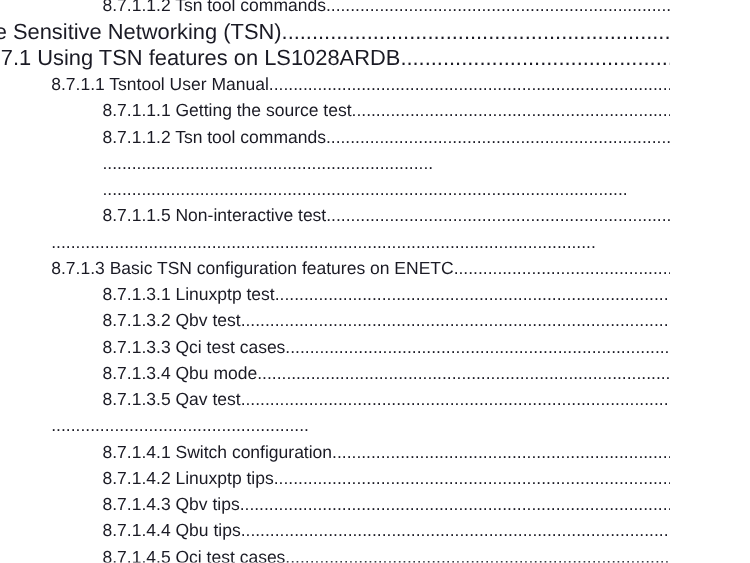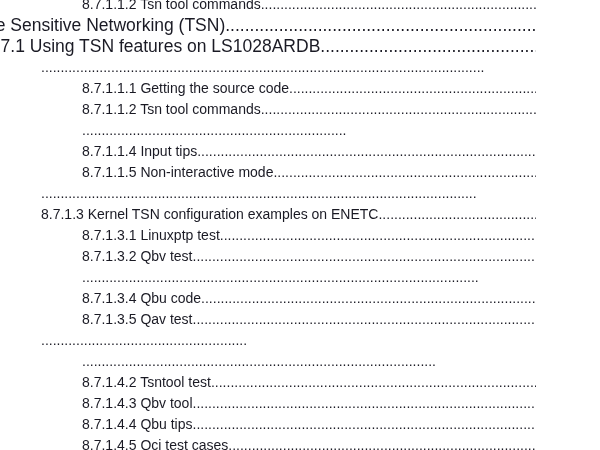--- a/index.html
+++ b/index.html
@@ -112,95 +112,97 @@
       </div>
       <div class="toc-entry lvl1">
         <span class="toc-label">ne Sensitive Networking (TSN) </span>
         <span class="toc-leader">...............................................................................</span>
       </div>
       <div class="toc-entry lvl2">
         <span class="toc-label">8.7.1 Using TSN features on LS1028ARDB</span>
         <span class="toc-leader">..........................................................................</span>
       </div>
       <div class="toc-entry lvl3">
+        <span class="toc-label">8.7.1.1 Tsntool User Manual</span>
         <span class="toc-leader">..................................................................................................................</span>
         <span class="toc-page-no"></span>
       </div>
       <div class="toc-entry lvl4">
-        <span class="toc-label">8.7.1.1.1 Getting the source code</span>
+        <span class="toc-label">8.7.1.1.1 Getting the source test</span>
         <span class="toc-leader">......................................................................................</span>
         <span class="toc-page-no"></span>
       </div>
       <div class="toc-entry lvl4">
         <span class="toc-label">8.7.1.1.2 Tsn tool commands</span>
         <span class="toc-leader">............................................................................................</span>
         <span class="toc-page-no"></span>
       </div>
       <div class="toc-entry lvl4">
         <span class="toc-leader">....................................................................</span>
         <span class="toc-page-no"></span>
       </div>
       <div class="toc-entry lvl4">
-        <span class="toc-label">8.7.1.1.4 Input tips</span>
         <span class="toc-leader">............................................................................................................</span>
         <span class="toc-page-no"></span>
       </div>
       <div class="toc-entry lvl4">
-        <span class="toc-label">8.7.1.1.5 Non-interactive mode</span>
+        <span class="toc-label">8.7.1.1.5 Non-interactive test</span>
         <span class="toc-leader">..........................................................................................</span>
         <span class="toc-page-no"></span>
       </div>
       <div class="toc-entry lvl3">
         <span class="toc-leader">................................................................................................................</span>
         <span class="toc-page-no"></span>
       </div>
       <div class="toc-entry lvl3">
-        <span class="toc-label">8.7.1.3 Kernel TSN configuration examples on ENETC</span>
+        <span class="toc-label">8.7.1.3 Basic TSN configuration features on ENETC</span>
         <span class="toc-leader">..............................................................</span>
         <span class="toc-page-no"></span>
       </div>
       <div class="toc-entry lvl4">
         <span class="toc-label">8.7.1.3.1 Linuxptp test</span>
         <span class="toc-leader">......................................................................................................</span>
         <span class="toc-page-no"></span>
       </div>
       <div class="toc-entry lvl4">
         <span class="toc-label">8.7.1.3.2 Qbv test</span>
         <span class="toc-leader">..............................................................................................................</span>
         <span class="toc-page-no"></span>
       </div>
       <div class="toc-entry lvl4">
+        <span class="toc-label">8.7.1.3.3 Qci test cases</span>
         <span class="toc-leader">......................................................................................................</span>
         <span class="toc-page-no"></span>
       </div>
       <div class="toc-entry lvl4">
-        <span class="toc-label">8.7.1.3.4 Qbu code</span>
+        <span class="toc-label">8.7.1.3.4 Qbu mode</span>
         <span class="toc-leader">..............................................................................................................</span>
         <span class="toc-page-no"></span>
       </div>
       <div class="toc-entry lvl4">
         <span class="toc-label">8.7.1.3.5 Qav test</span>
         <span class="toc-leader">..............................................................................................................</span>
         <span class="toc-page-no"></span>
       </div>
       <div class="toc-entry lvl3">
         <span class="toc-leader">.....................................................</span>
         <span class="toc-page-no"></span>
       </div>
       <div class="toc-entry lvl4">
+        <span class="toc-label">8.7.1.4.1 Switch configuration</span>
         <span class="toc-leader">...........................................................................................</span>
         <span class="toc-page-no"></span>
       </div>
       <div class="toc-entry lvl4">
-        <span class="toc-label">8.7.1.4.2 Tsntool test </span>
+        <span class="toc-label">8.7.1.4.2 Linuxptp tips </span>
         <span class="toc-leader">.....................................................................................................</span>
         <span class="toc-page-no"></span>
       </div>
       <div class="toc-entry lvl4">
-        <span class="toc-label">8.7.1.4.3 Qbv tool</span>
+        <span class="toc-label">8.7.1.4.3 Qbv tips</span>
         <span class="toc-leader">..............................................................................................................</span>
         <span class="toc-page-no"></span>
       </div>
       <div class="toc-entry lvl4">
         <span class="toc-label">8.7.1.4.4 Qbu tips</span>
         <span class="toc-leader">..............................................................................................................</span>
         <span class="toc-page-no"></span>
       </div>
       <div class="toc-entry lvl4">
         <span class="toc-label">8.7.1.4.5 Qci test cases</span>

